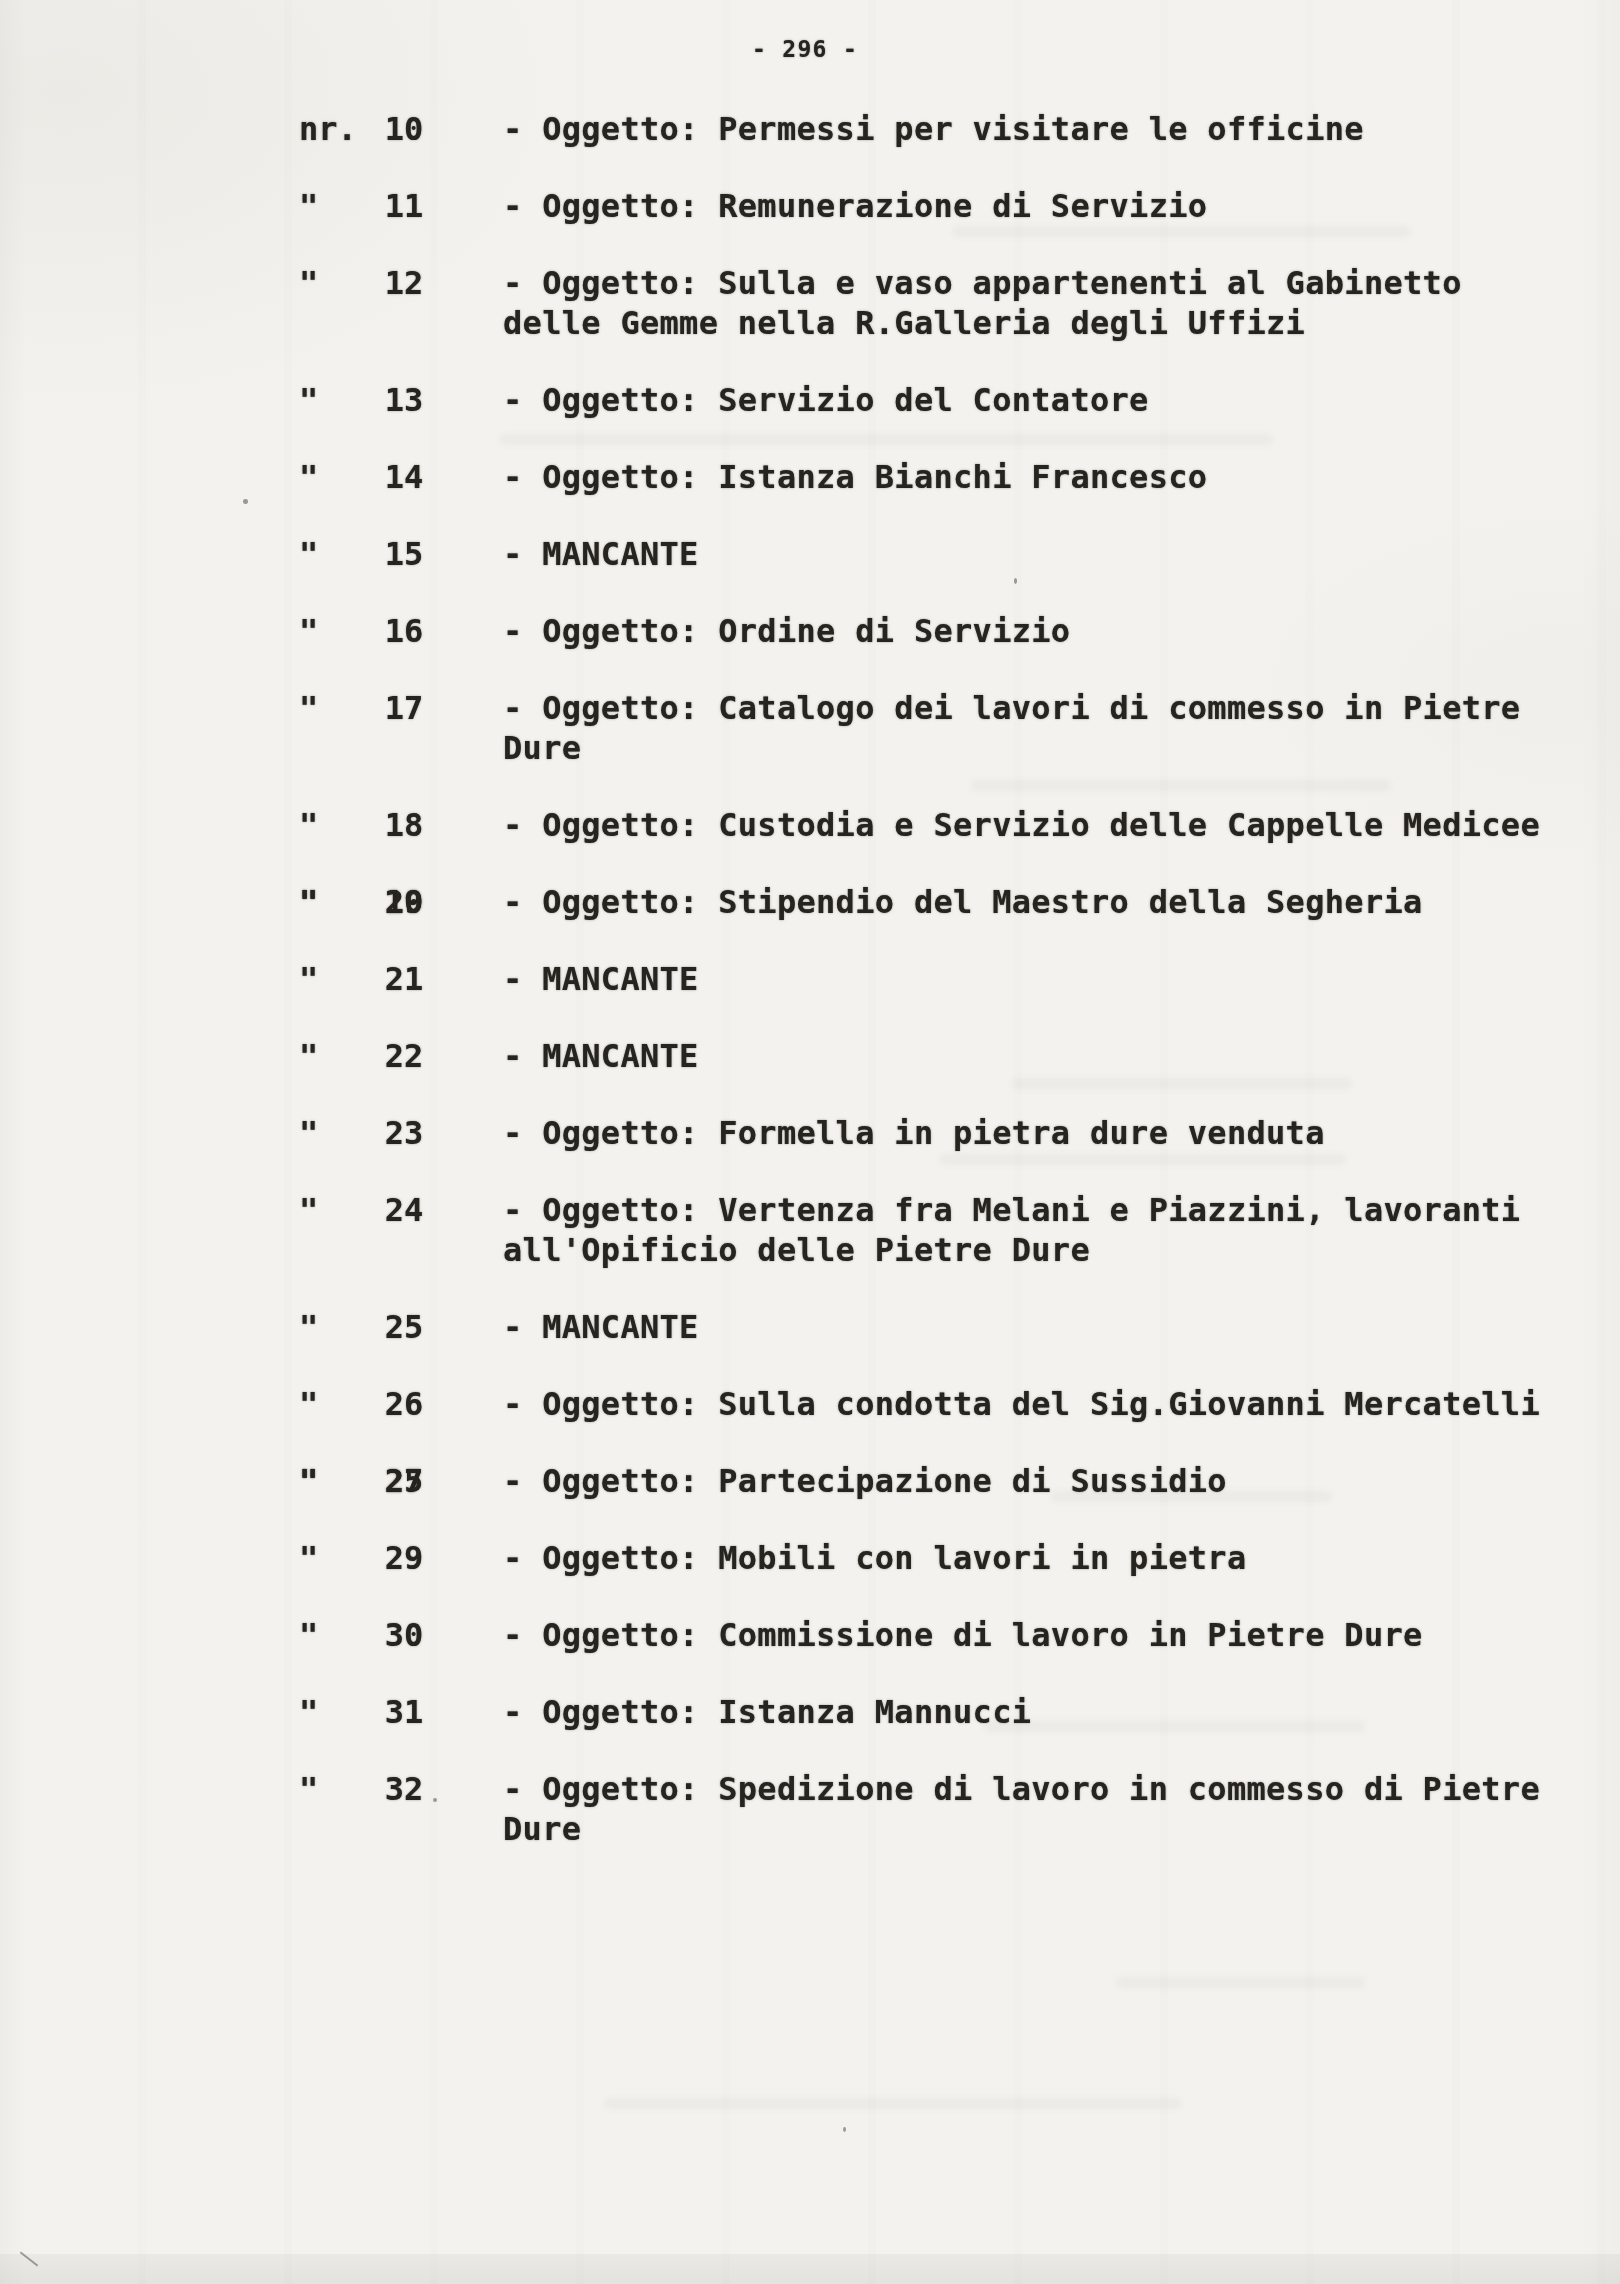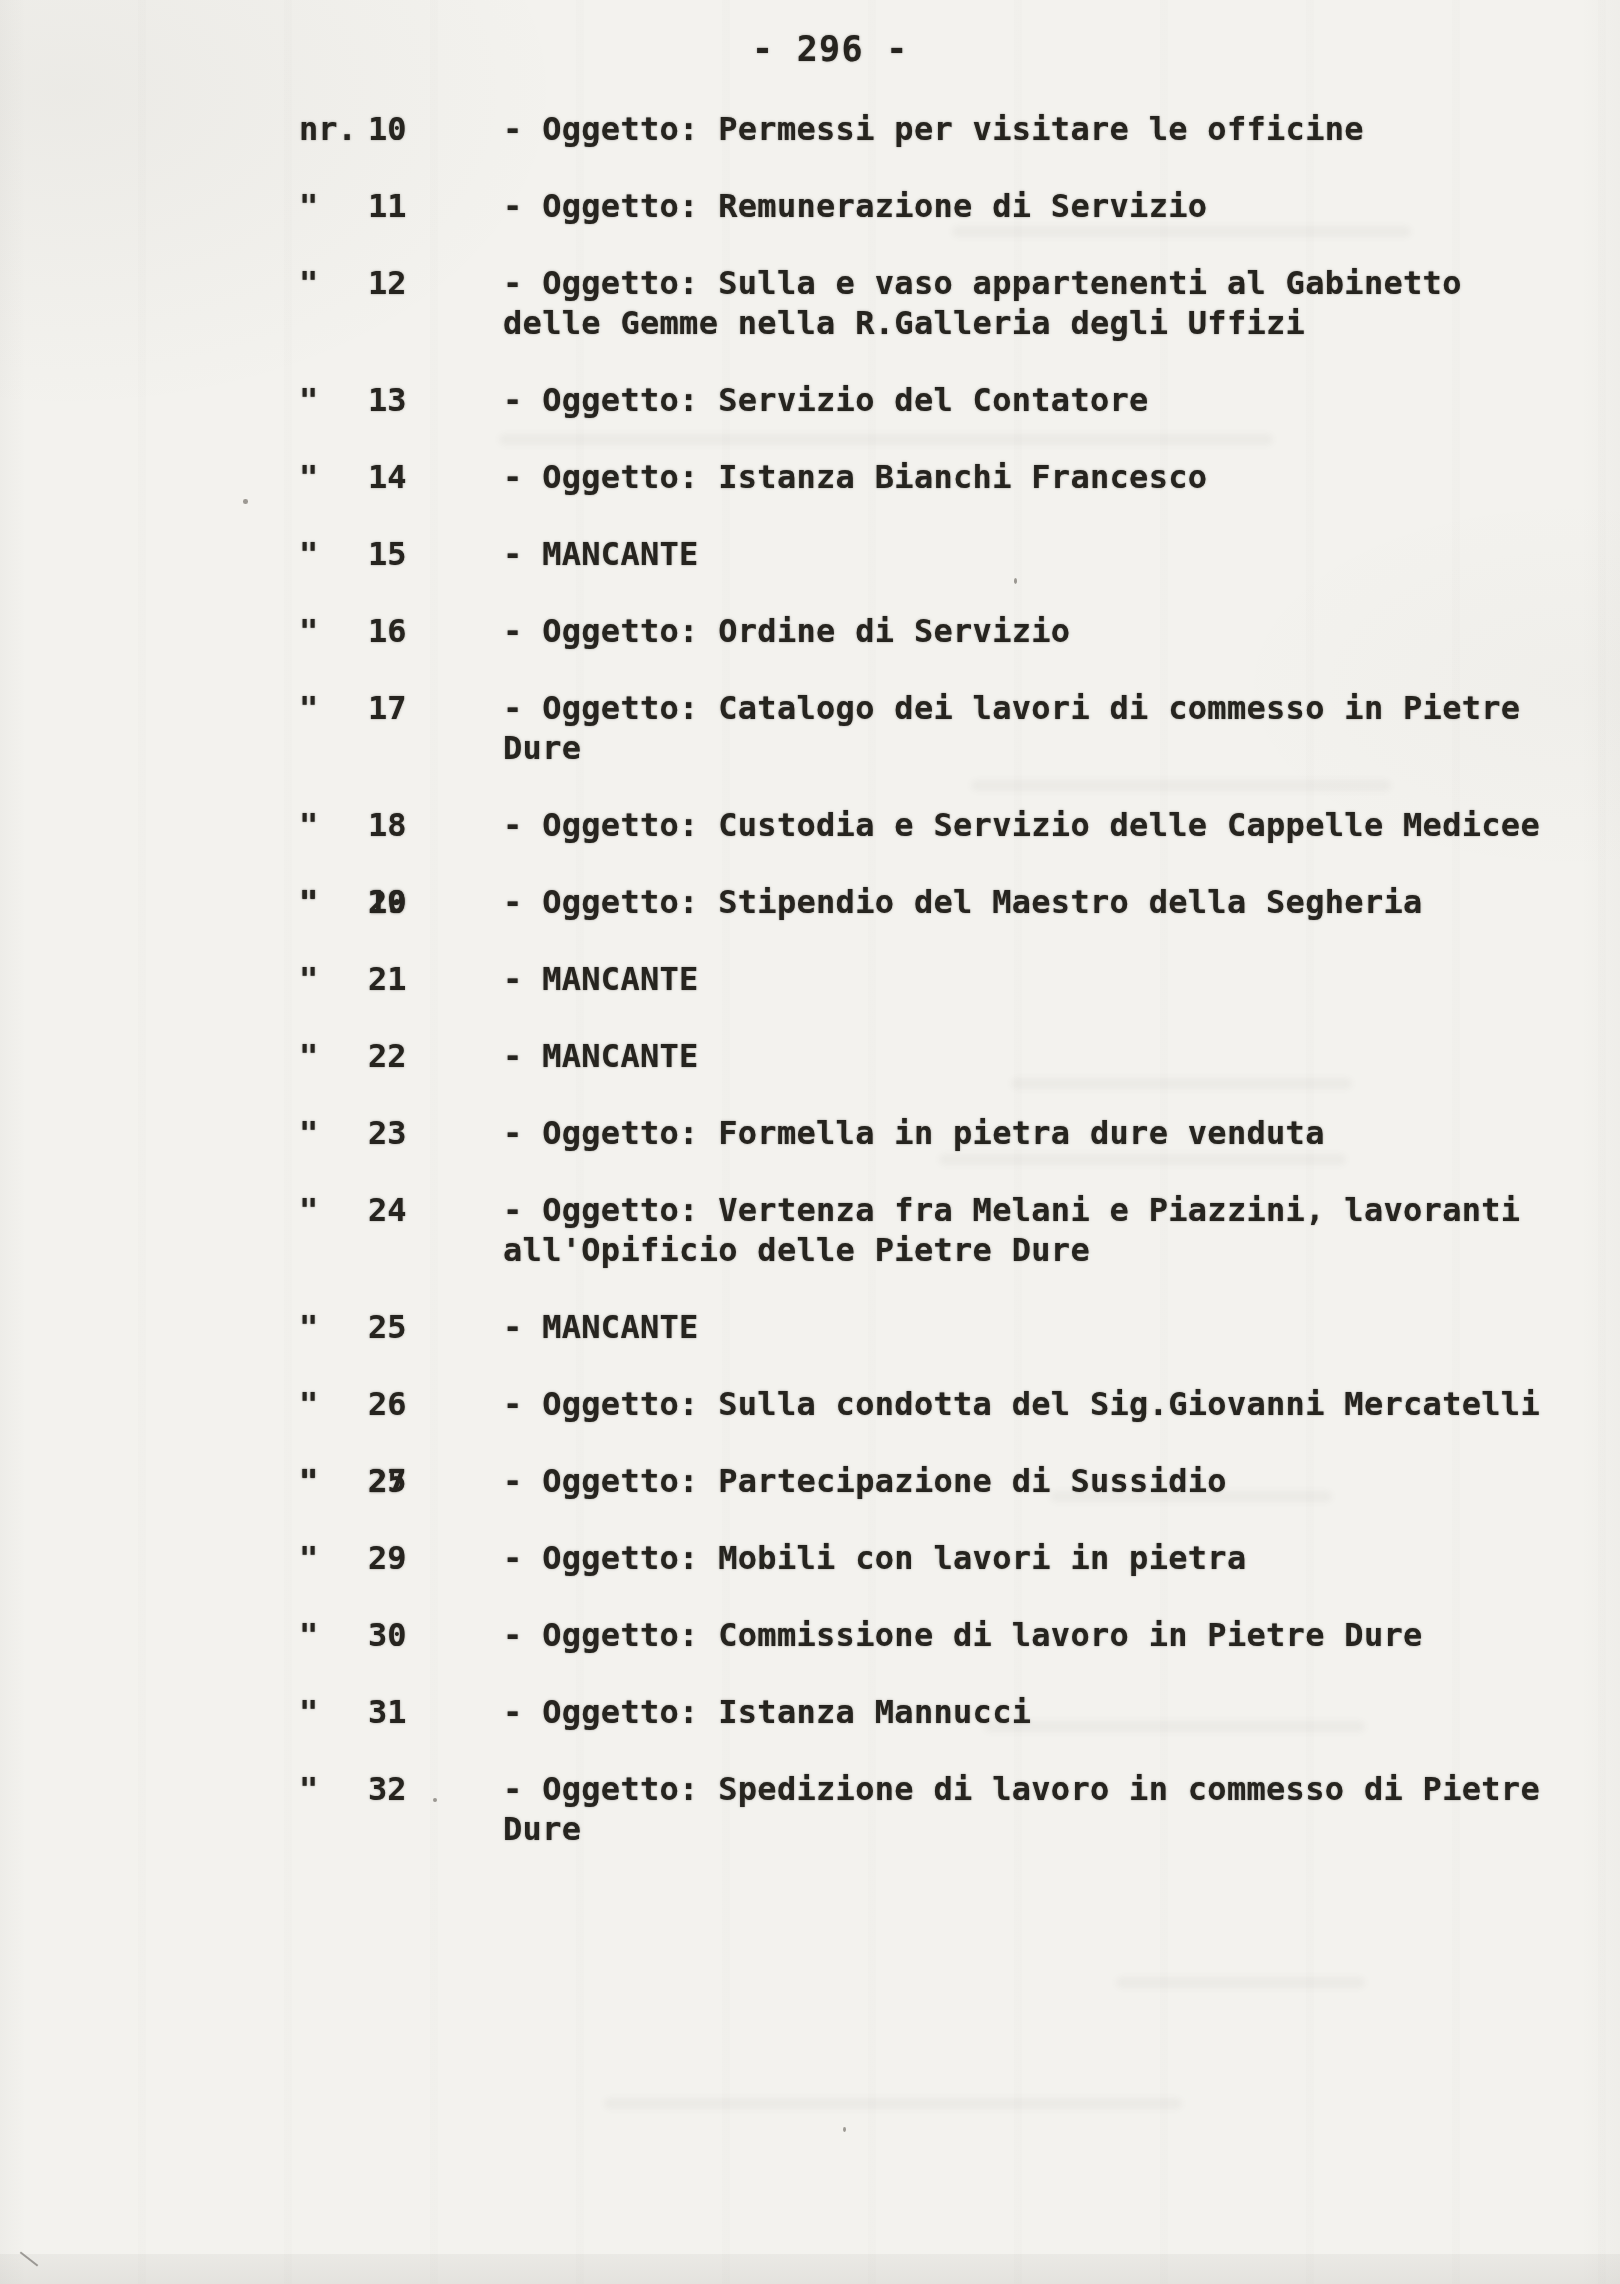--- a/index.html
+++ b/index.html
@@ -17,32 +17,32 @@
       repeating-linear-gradient(90deg, transparent 0px, transparent 138px, rgba(60,55,48,0.012) 138px, rgba(60,55,48,0.012) 146px),
       #f3f2ee;
     font-family:"DejaVu Sans Mono","Liberation Mono",monospace;
   }
   .ink{
     font-weight:bold;
     text-shadow:0 0 1.3px rgba(38,34,28,0.55), 0 0 3.9px rgba(38,34,28,0.12);
   }
   .page-number{
     position:absolute;top:29px;left:752px;
-    font-size:35px;line-height:40px;letter-spacing:1.3px;
+    font-size:23px;line-height:40px;letter-spacing:1.3px;
     white-space:pre;
   }
   .entry-list{position:absolute;top:109px;left:0;width:1620px;}
   .row{position:relative;margin-bottom:37px;}
   .row-label{
     position:absolute;left:299px;top:0;
     font-size:32px;line-height:40px;
   }
   .row-num{
     position:absolute;left:368px;top:0;width:72px;
-    text-align:left;
+    text-align:center;
     font-size:32px;line-height:40px;
   }
   .row-body{
     margin-left:503px;margin-right:72px;
     font-size:32px;line-height:40px;
     letter-spacing:0.3px;
     white-space:pre-line;
   }
   
   .ghost{

